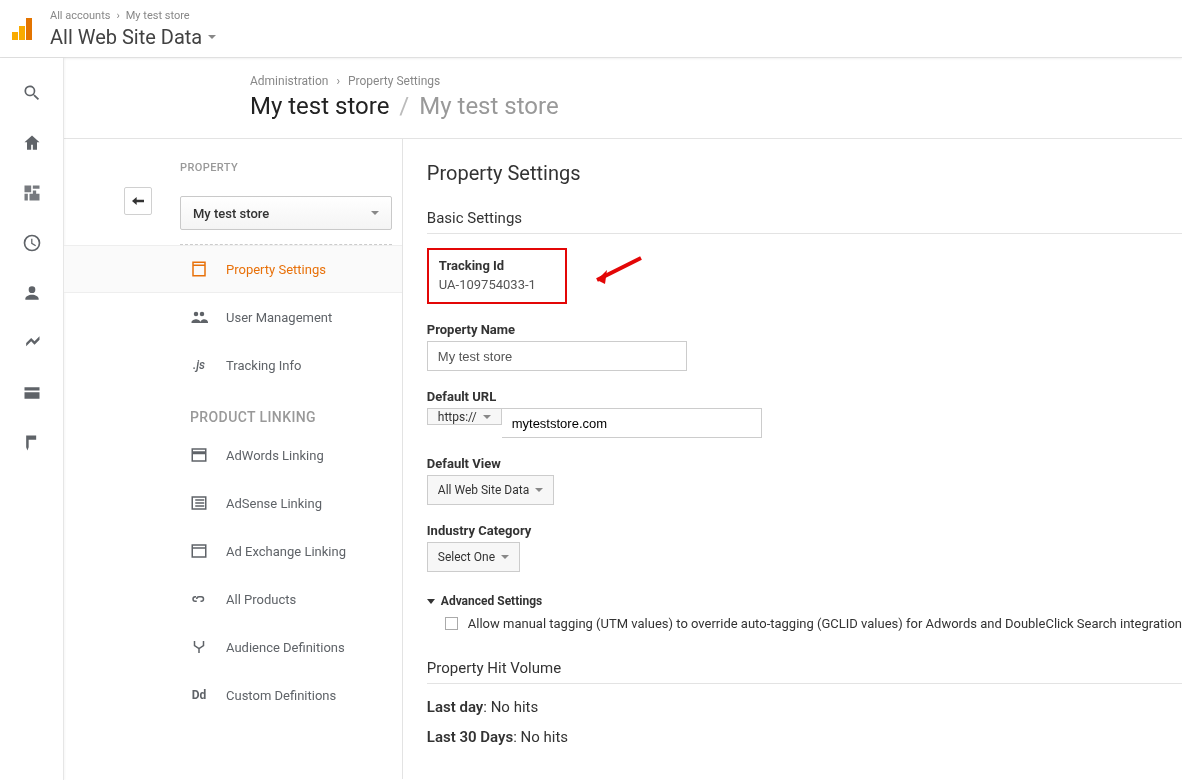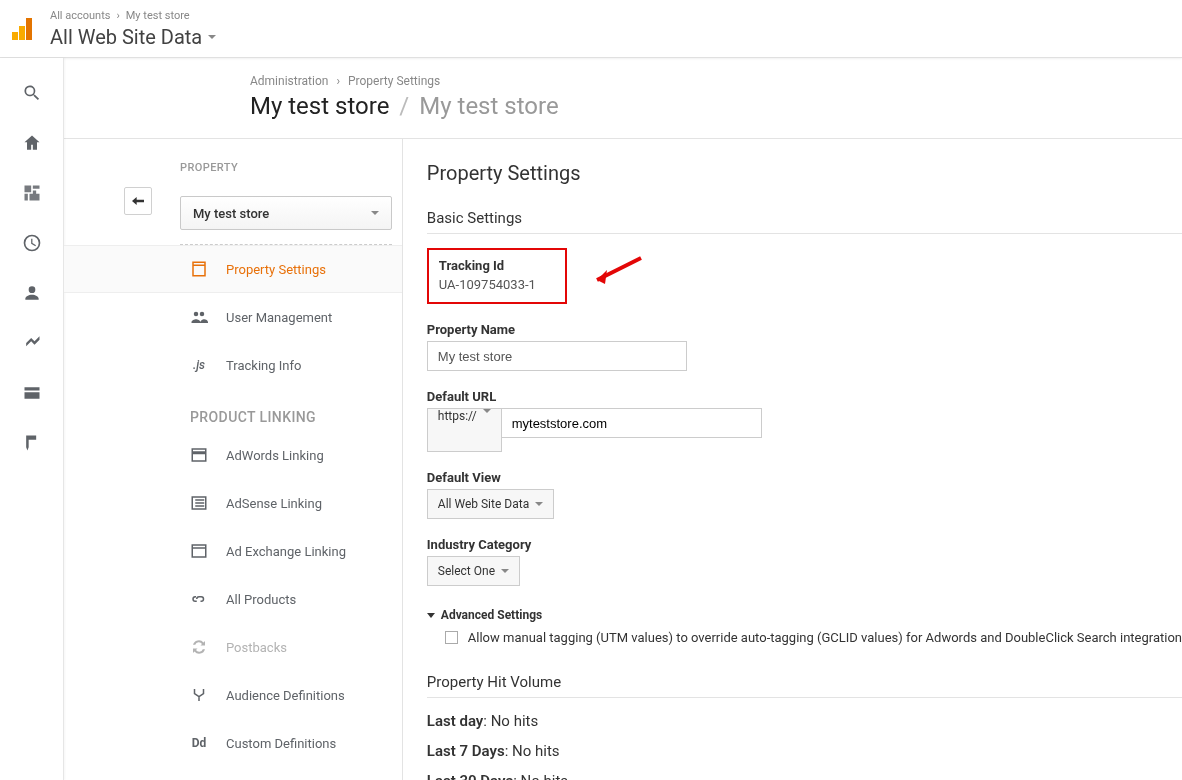--- a/index.html
+++ b/index.html
@@ -55,21 +55,21 @@
   .sect-head { font-size:15px; color:#333; padding-bottom:6px; border-bottom:1px solid #e3e3e3; margin-bottom:14px; margin-right:0; }
 
   .tracking-box { border:2px solid #e30606; padding:8px 14px 10px 10px; width:140px; }
   .field-label { font-size:13px; font-weight:700; color:#333; margin-bottom:4px; }
   .field-val { font-size:13px; color:#555; }
 
   .form-row { margin-top:18px; }
   .text-input { height:30px; border:1px solid #ccc; padding:0 10px; font-size:13px; color:#555; background:#fff; }
   .w260 { width:260px; }
   .url-row { display:flex; }
-  .proto-select { height:44px; border:1px solid #ccc; background:#f7f7f7; padding:0 10px; font-size:12px; display:flex; align-items:flex-start; gap:6px; cursor:pointer;}
+  .proto-select { height:17px; border:1px solid #ccc; background:#f7f7f7; padding:0 10px; font-size:12px; display:flex; align-items:center; gap:6px; cursor:pointer;}
   .url-input { height:30px; border:1px solid #ccc; border-left:none; width:260px; padding:0 10px; font-size:13px; background:#fff;}
   .small-select { height:30px; border:1px solid #ccc; background:#f7f7f7; padding:0 10px; font-size:12px; display:inline-flex; align-items:center; gap:6px; cursor:pointer;}
   .adv { margin-top:22px; display:flex; align-items:center; gap:6px; font-weight:700; font-size:12px; cursor:pointer;}
   .adv .tri { width:0; height:0; border-left:4px solid transparent; border-right:4px solid transparent; border-top:5px solid #333; transform:rotate(0); }
   .adv-check { display:flex; align-items:center; gap:10px; margin-top:8px; margin-left:18px; font-size:13px; color:#333; white-space:nowrap;}
   .checkbox { width:13px; height:13px; border:1px solid #aaa; background:#fff; }
 
   .sect-head2 { font-size:15px; color:#333; padding-bottom:6px; border-bottom:1px solid #e3e3e3; margin:28px 0 14px 0; }
   .hit { font-size:15px; margin-bottom:12px; }
   .hit b { font-weight:600; }
@@ -220,28 +220,20 @@
             </span>
           <span>Ad Exchange Linking</span>
         </div>
         <div class="prop-menu-item">
           <span class="ic">
               <svg viewBox="0 0 24 24">
                 <path d="M9 12a3 3 0 013-3h3a3 3 0 010 6h-1m-5 0H7a3 3 0 010-6h1" fill="none" stroke="currentColor" stroke-width="2"></path>
               </svg>
             </span>
           <span>All Products</span>
-        </div>
-        <div class="prop-menu-item disabled">
-          <span class="ic">
-              <svg viewBox="0 0 24 24">
-                <path d="M4 9a8 8 0 0114-3l2-2v6h-6l2-2a5 5 0 00-9 1zM20 15a8 8 0 01-14 3l-2 2v-6h6l-2 2a5 5 0 009-1z"></path>
-              </svg>
-            </span>
-          <span>Postbacks</span>
         </div>
         <div class="prop-menu-item">
           <span class="ic">
               <svg viewBox="0 0 24 24">
                 <path d="M6 4v6l6 4 6-4V4M12 14v6" fill="none" stroke="currentColor" stroke-width="2"></path>
               </svg>
             </span>
           <span>Audience Definitions</span>
         </div>
         <div class="prop-menu-item">
@@ -305,17 +297,16 @@
         <span class="tri"></span>
         <span>Advanced Settings</span>
       </div>
       <div class="adv-check">
         <span class="checkbox"></span>
         <span>Allow manual tagging (UTM values) to override auto-tagging (GCLID values) for Adwords and DoubleClick Search integration</span>
       </div>
 
       <div class="sect-head2">Property Hit Volume</div>
       <div class="hit"><b>Last day</b>: <span>No hits</span></div>
-      <div class="hit"><b>Last 7 Days</b>: <span>No hits</span></div>
       <div class="hit"><b>Last 30 Days</b>: <span>No hits</span></div>
     </div>
   </div>
 </div>
 
 </body></html>

